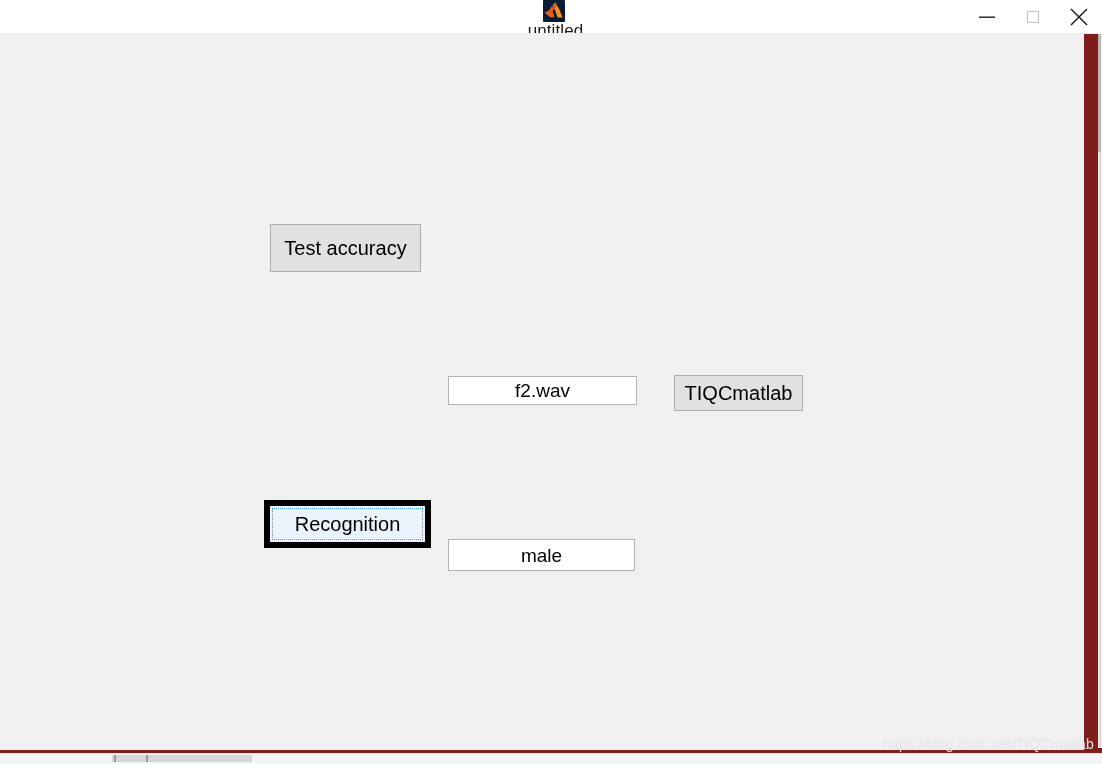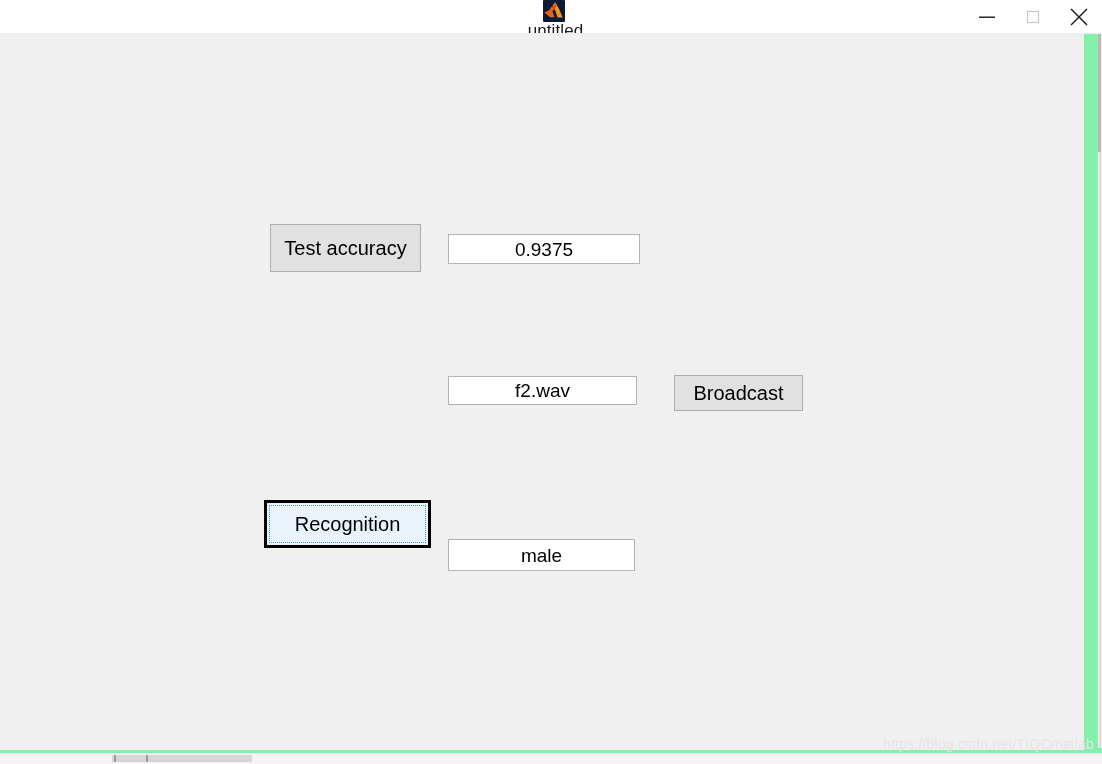--- a/index.html
+++ b/index.html
@@ -80,21 +80,21 @@
     background: #eeeeee;
   }
 
   
   #client-area {
     position: absolute;
     left: 0;
     top: 34px;
     width: 1102px;
     height: 730px;
-    background: #86efac;
+    background: #7f1d1d;
   }
 
   
   #figure-canvas {
     position: absolute;
     left: 0;
     top: 0;
     width: 1084px;
     height: 716px;
     background: #f0f0f0;
@@ -110,21 +110,21 @@
     display: flex;
     align-items: center;
     justify-content: center;
     font-family: "Liberation Sans", sans-serif;
     padding: 0;
     white-space: nowrap;
     overflow: hidden;
   }
   .ui-pushbutton.focused {
     background: #eaf3fb;
-    border: 3px solid #000000;
+    border: 6px solid #000000;
   }
   .ui-pushbutton.focused .focus-ring {
     position: absolute;
     left: 2px;
     top: 2px;
     right: 2px;
     bottom: 2px;
     border: 1px dotted #3a99d8;
     pointer-events: none;
   }
@@ -286,29 +286,26 @@
 
     <div id="title-bar-separator"></div>
   </div>
 
   <div id="client-area">
     <div id="figure-canvas">
 
       <button class="ui-pushbutton" id="btn-test-accuracy">
         <span class="btn-label">Test accuracy</span>
       </button>
-      <div class="ui-edit" id="field-test-accuracy">
-        <span class="edit-value">0.9375</span>
-      </div>
 
       <div class="ui-edit" id="field-select-speech">
         <span class="edit-value">f2.wav</span>
       </div>
       <button class="ui-pushbutton" id="btn-broadcast">
-        <span class="btn-label">Broadcast</span>
+        <span class="btn-label">TIQCmatlab</span>
       </button>
 
       <button class="ui-pushbutton focused" id="btn-recognition">
         <span class="focus-ring"></span>
         <span class="btn-label">Recognition</span>
       </button>
       <div class="ui-edit" id="field-recognition">
         <span class="edit-value">male</span>
       </div>
 

